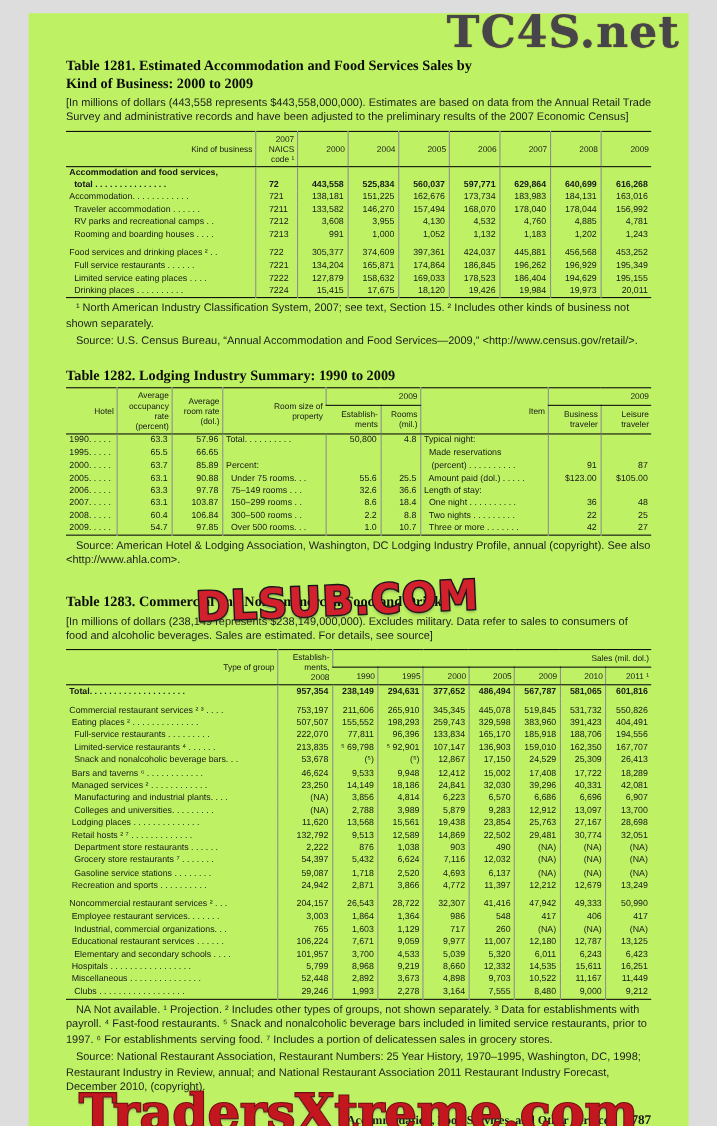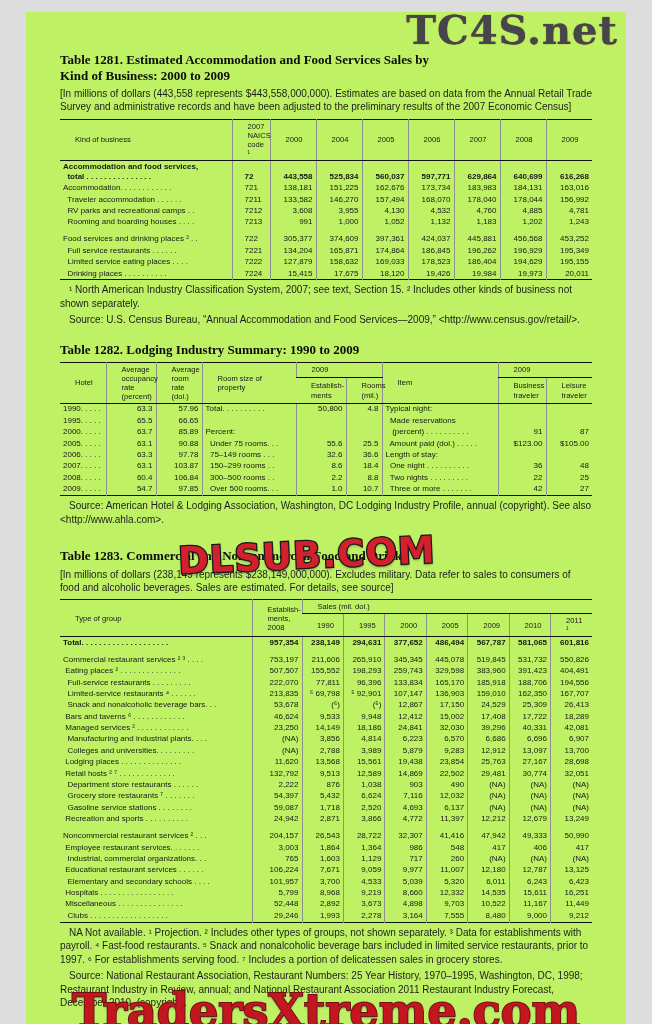--- a/index.html
+++ b/index.html
@@ -46,22 +46,22 @@
   .fnote, .src { font-size:10px; line-height:1.35; color:#1d1d1d; margin-top:3px; text-indent:9px; }
   .sec { margin-bottom:15px; position:relative; }
   .sec-1282 { margin-bottom:22px; }
 
   
   table.t {
     width:100%; border-collapse:collapse; table-layout:fixed;
     border-top:1.4px solid #111; border-bottom:1.4px solid #111;
   }
   table.t th {
-    font-size:7.6px; font-weight:normal; text-align:left; vertical-align:middle;
-    white-space:pre-line; line-height:1.2; padding:2px 15px;
+    font-size:7.6px; font-weight:normal; text-align:right; vertical-align:middle;
+    white-space:pre-line; line-height:1.2; padding:2px 2px;
     border-bottom:1px solid #111; border-left:1px solid #8f8f8f;
   }
   table.t td {
     font-size:8px; line-height:1.3; padding:0.5px 3px;
     border-left:1px solid #8f8f8f;
   }
   table.t th:first-child, table.t td:first-child { border-left:none; }
   td.stub { text-align:left; white-space:pre; overflow:hidden; }
   td.num  { text-align:right; vertical-align:bottom; white-space:pre; overflow:hidden; }
   tr.bold td { font-weight:bold; }

